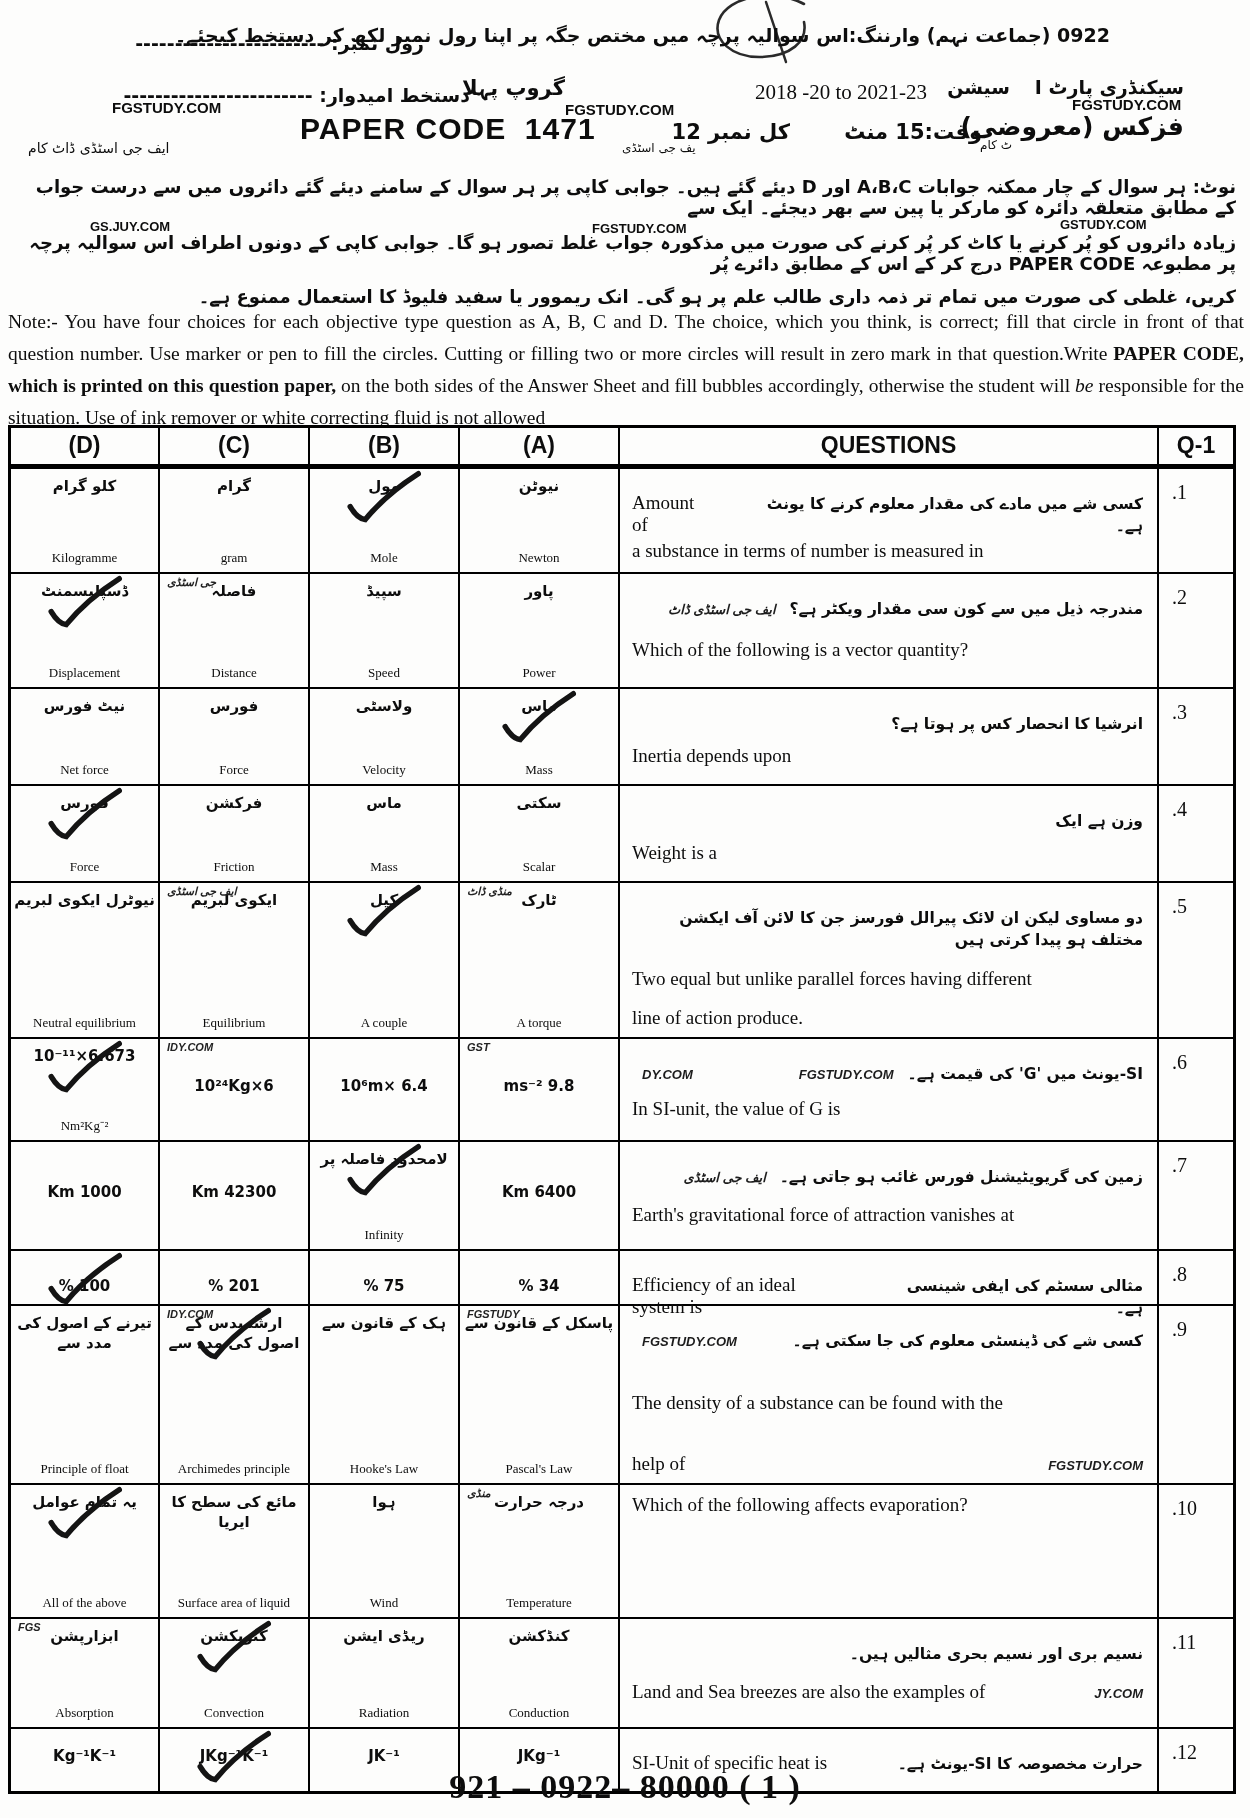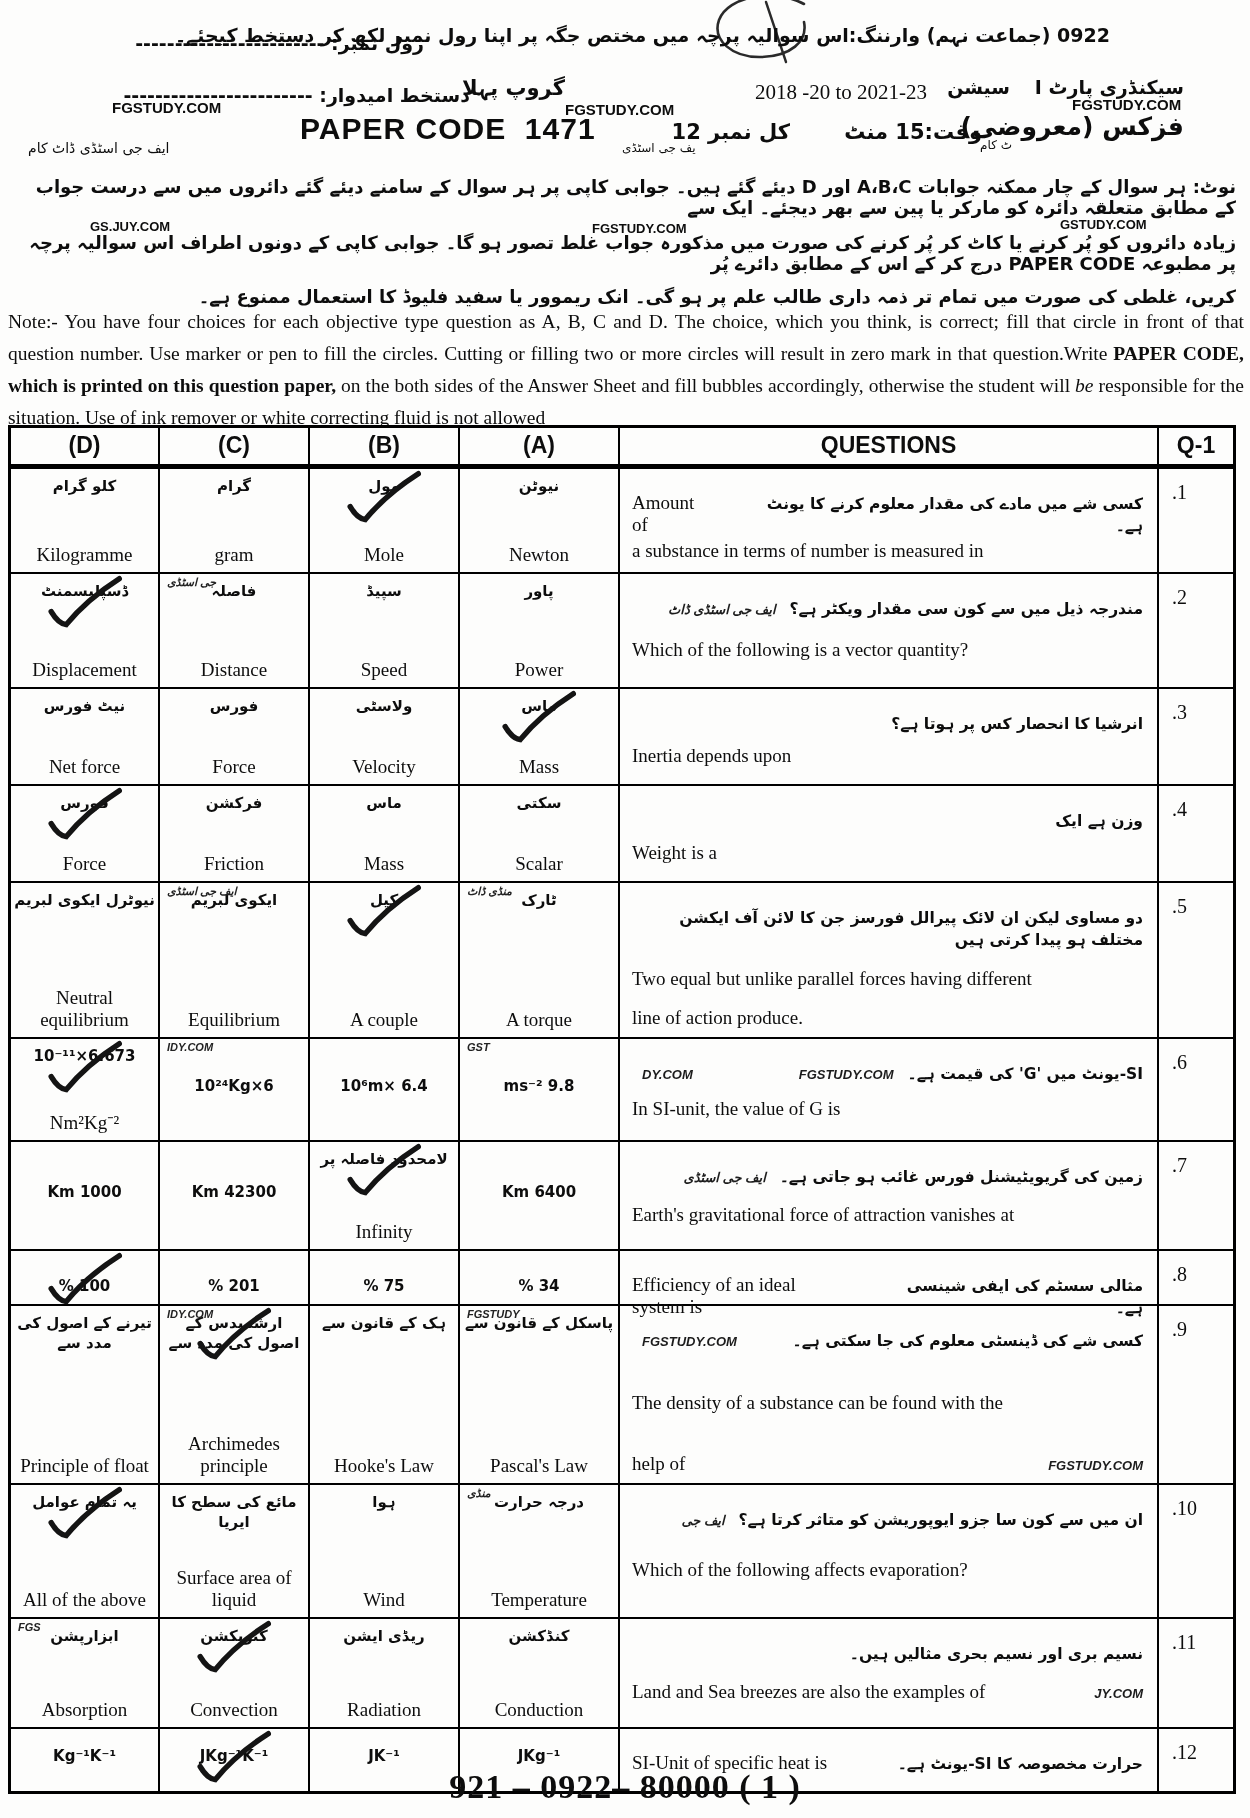--- a/index.html
+++ b/index.html
@@ -40,21 +40,21 @@
   
   .table{top:425px;left:8px;width:1222px;border:3px solid #000;}
   .row{display:grid;grid-template-columns:147px 150px 150px 160px 539px 76px;border-top:2px solid #000;}
   .row.head{border-top:none;border-bottom:3px solid #000;}
   .cell{border-left:2px solid #000;position:relative;box-sizing:border-box;}
   .cell:first-child{border-left:none;}
   .hcell{font-family:"Liberation Sans",sans-serif;font-weight:bold;font-size:23px;text-align:center;padding:4px 0 5px;}
   .opt{display:flex;flex-direction:column;justify-content:space-between;text-align:center;padding:7px 3px 6px;}
   .opt.center{justify-content:center;}
   .opt-top{font-family:"DejaVu Sans",sans-serif;font-size:15px;font-weight:bold;direction:rtl;line-height:1.35;}
-  .opt-en{font-size:19px;line-height:1.15;margin-top:8px;}
+  .opt-en{font-size:13px;line-height:1.15;margin-top:8px;}
   .cell-wm{position:absolute;top:2px;left:7px;font:italic bold 11px "Liberation Sans",sans-serif;color:#222;}
   .check{position:absolute;left:50%;top:3px;transform:translateX(-50%) rotate(-4deg);width:78px;height:52px;display:none;z-index:2;}
   .checked .check{display:block;}
   .check path{fill:none;stroke:#141414;stroke-width:7;stroke-linecap:round;}
   .q-cell{display:flex;flex-direction:column;justify-content:space-between;padding:9px 14px 8px 12px;}
   .q-line1{display:flex;justify-content:flex-end;gap:18px;align-items:baseline;}
   .q-line1.has-inline{justify-content:space-between;}
   .q-left{display:flex;gap:10px;align-items:baseline;}
   .q-right{display:flex;gap:14px;align-items:baseline;}
   .q-en-inline,.q-en{font-size:19px;}
@@ -590,30 +590,20 @@
       <div class="opt-top">ہوا</div>
       <div class="opt-en">Wind</div>
     </div>
     <div class="cell opt">
       <span class="cell-wm">منڈی</span>
 
       <div class="opt-top">درجہ حرارت</div>
       <div class="opt-en">Temperature</div>
     </div>
     <div class="cell q-cell">
-      <div class="q-line1">
-        <span class="q-left">
-          <span class="q-en-inline"></span>
-          <span class="q-wm"></span>
-        </span>
-        <span class="q-right">
-          <span class="q-wm">ایف جی</span>
-          <span class="q-urdu" dir="rtl">ان میں سے کون سا جزو ایوپوریشن کو متاثر کرتا ہے؟</span>
-        </span>
-      </div>
       <div class="q-line2">
         <span class="q-en">Which of the following affects evaporation?</span>
         <span class="q-wm"></span>
       </div>
       <div class="q-line3">
         <span class="q-en"></span>
         <span class="q-wm"></span>
       </div>
     </div>
     <div class="cell no-cell">.10</div>

